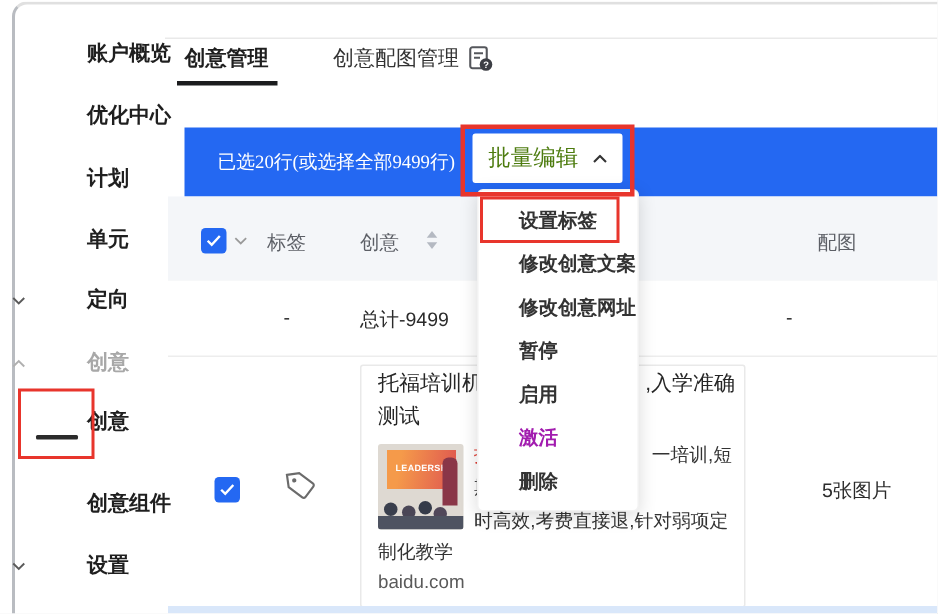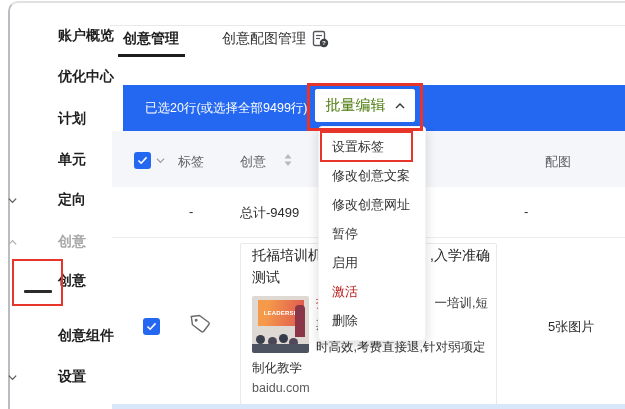--- a/index.html
+++ b/index.html
@@ -19,21 +19,21 @@
   .sub-underline{position:absolute;left:24px;width:28px;height:3px;background:#2b2b2b;border-radius:1px;}
 
   
   .tab{position:absolute;top:30px;font-size:14px;white-space:nowrap;cursor:pointer;}
   .tab.active{font-weight:700;color:#1f1f1f;}
   .tab.inactive{font-weight:400;color:#333;}
   .tab-underline{position:absolute;left:118px;top:54px;width:67px;height:3px;background:#1b1c1e;}
   .content-topline{position:absolute;left:110px;top:25px;width:515px;height:1px;background:#e9e9e9;}
 
   
-  .selbar{position:absolute;left:123px;top:85px;width:502px;height:46px;background:#2468F2;}
+  .selbar{position:absolute;left:123px;top:85px;width:502px;height:46px;background:#2468F2;font-family:Liberation Serif, serif;}
   .selbar-text{position:absolute;left:22px;top:15px;font-size:12.5px;color:#fff;white-space:nowrap;}
   .bulk-btn{position:absolute;left:192px;top:4px;width:98px;height:31px;background:#fff;border:1px solid #fff;
             border-radius:2px;display:flex;align-items:center;justify-content:center;gap:9px;cursor:pointer;}
   .bulk-btn span{font-size:15px;color:#4d7c0f;}
 
   
   .thead{position:absolute;left:112px;top:131px;width:513px;height:56px;background:#f4f6f9;border-bottom:1px solid #e8eaee;}
   .th{position:absolute;top:22px;font-size:13px;color:#5c5f66;white-space:nowrap;}
   .checkbox{position:absolute;width:17px;height:17px;background:#2468F2;border-radius:3px;
             display:flex;align-items:center;justify-content:center;cursor:pointer;}
@@ -56,22 +56,22 @@
                 display:flex;align-items:center;justify-content:center;}
   .thumb-banner span{color:#fff;font-size:6px;font-weight:700;letter-spacing:.2px;}
   .thumb-person{position:absolute;right:4px;top:9px;width:10px;height:32px;background:#8a3648;border-radius:4px 4px 0 0;}
   .thumb-heads{position:absolute;bottom:9px;left:4px;width:9px;height:9px;border-radius:50%;background:#3a3f4d;
                box-shadow:12px 2px 0 #4a4656,23px -1px 0 #353b49,33px 3px 0 #51485a;}
   .thumb-bodies{position:absolute;bottom:0;left:0;width:100%;height:9px;background:#4e5361;}
 
   
   .menu{position:absolute;left:318px;top:126px;width:106px;background:#fff;border-radius:4px;z-index:60;
         box-shadow:0 3px 12px rgba(0,0,0,.15);border:1px solid #f2f2f2;padding:5px 0;}
-  .menu-item{height:29px;line-height:29px;padding-left:13px;font-size:13px;color:#333;cursor:pointer;white-space:nowrap;}
-  .menu-item.disabled{color:#b91c1c;cursor:not-allowed;}
+  .menu-item{height:29px;line-height:29px;padding-left:27px;font-size:13px;color:#333;cursor:pointer;white-space:nowrap;font-weight:bold;}
+  .menu-item.disabled{color:#a21caf;cursor:not-allowed;}
 
   
   .anno{position:absolute;border:2px solid #e8352c;z-index:80;pointer-events:none;}
 
   .bottom-strip{position:absolute;left:112px;top:404px;width:513px;height:5px;background:#d9e7fa;}
   svg{display:block;}
 </style>
 </head>
 <body>
 

